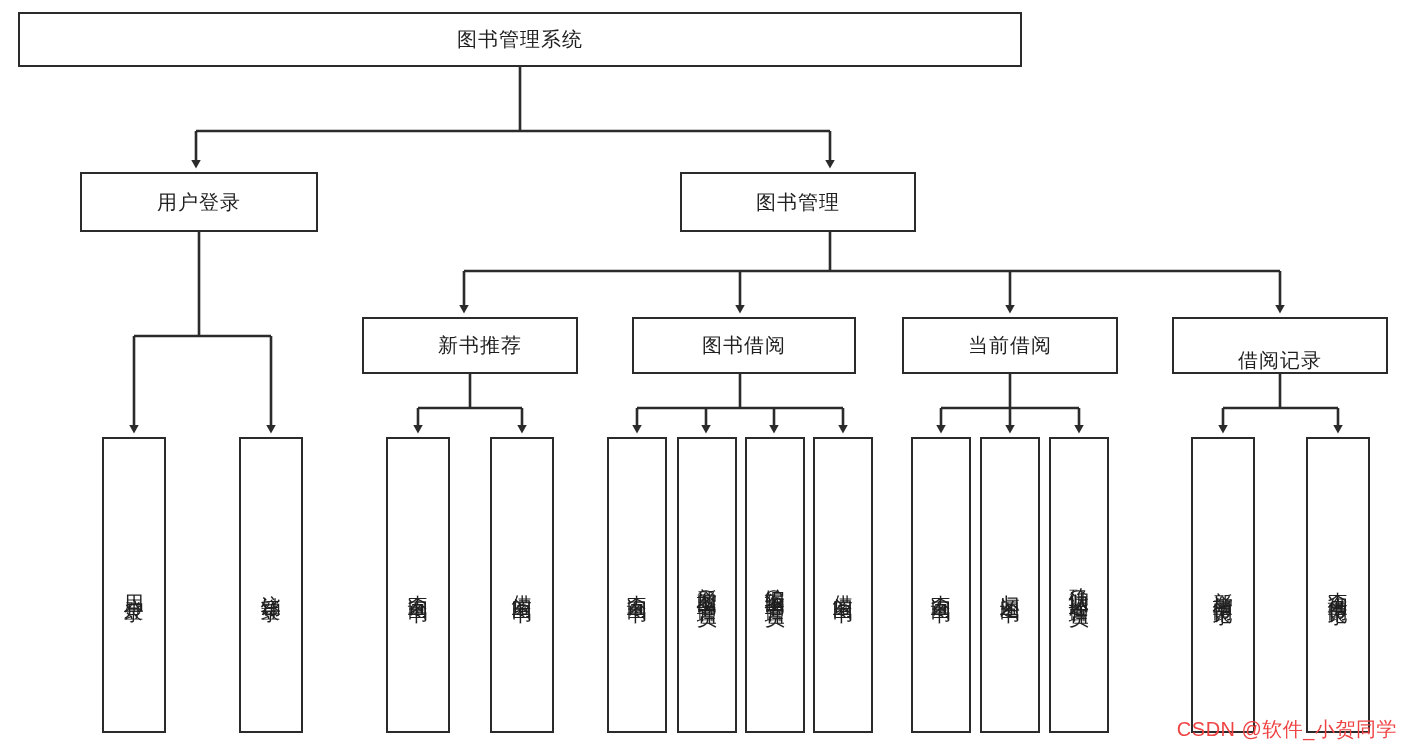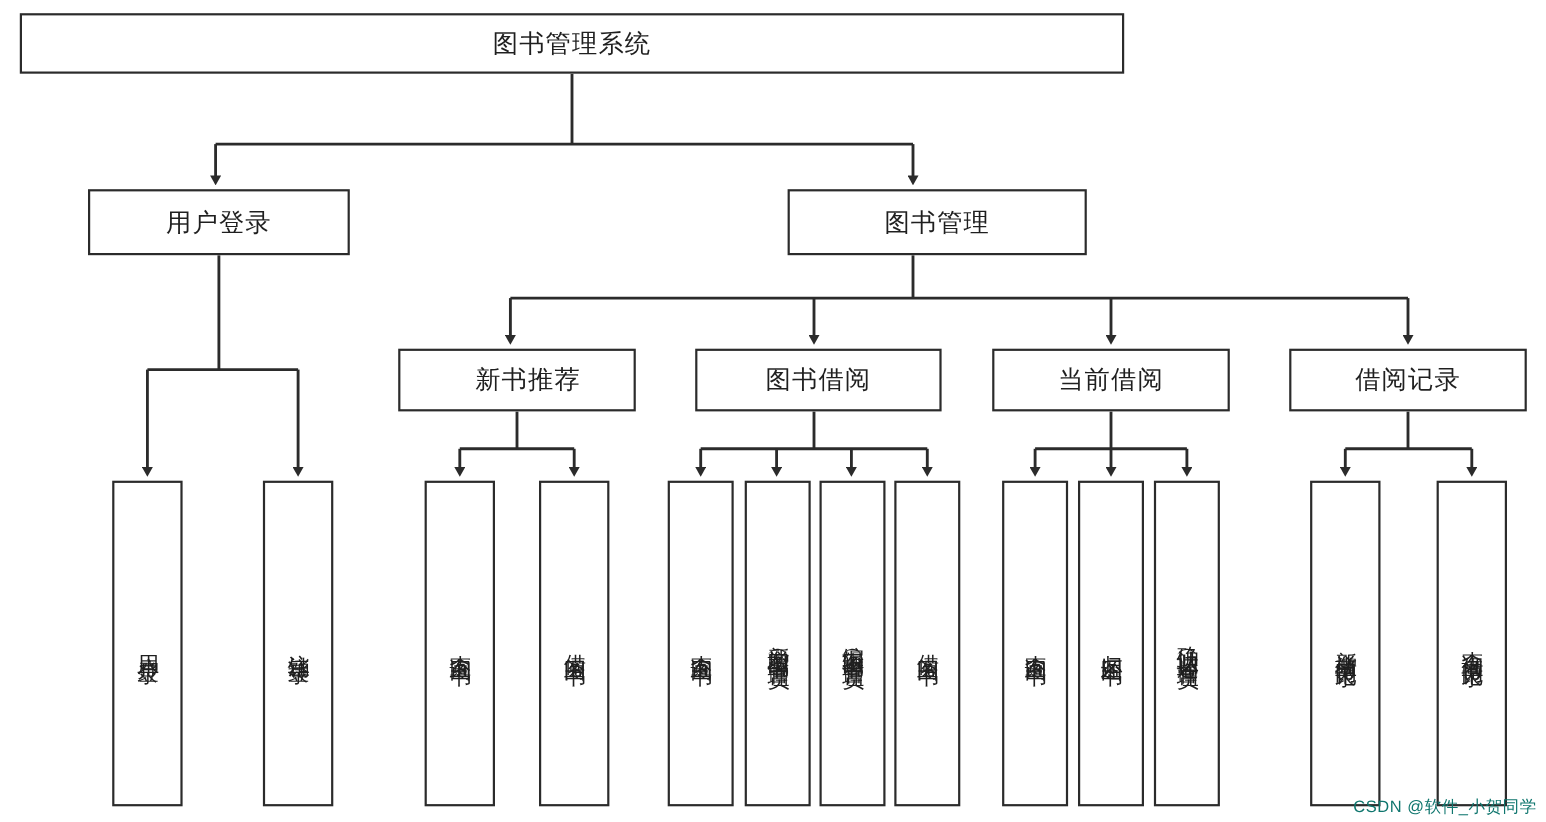--- a/index.html
+++ b/index.html
@@ -26,21 +26,21 @@
     position:absolute;
     box-sizing:border-box;
     background:#ffffff;
     border:2.4px solid #2b2b2b;
     display:flex;
     align-items:center;
     justify-content:center;
     z-index:2;
   }
   .node .node-label{
-    font-size:23px;
+    font-size:20px;
     line-height:1.15;
     letter-spacing:1px;
     color:#1f1f1f;
     white-space:nowrap;
   }
   .node.leaf{
     align-items:center;
     justify-content:center;
   }
   .node.leaf .node-label{
@@ -53,22 +53,22 @@
     max-height:280px;
     text-align:center;
   }
   .node.leaf.tall .node-label{
     max-height:286px;
   }
   #watermark{
     position:absolute;
     right:8px;
     bottom:4px;
-    font-size:15px;
-    color:#0f766e;
+    font-size:20px;
+    color:#ef4444;
     letter-spacing:0.5px;
     z-index:3;
     white-space:nowrap;
     user-select:none;
   }
 </style>
 </head>
 <body>
 
 <div id="diagram-root">
@@ -124,37 +124,37 @@
   </svg>
 
   <div class="node" style="left:18px; top:12px; width:1004px; height:55px;">
     <span class="node-label">图书管理系统</span>
   </div>
 
   <div class="node" style="left:80px; top:172px; width:238px; height:60px;">
     <span class="node-label">用户登录</span>
   </div>
 
-  <div class="node" style="left:716px; top:172px; width:272px; height:60px;align-items:center;">
+  <div class="node" style="left:680px; top:172px; width:236px; height:60px;align-items:center;">
     <span class="node-label">图书管理</span>
   </div>
 
   <div class="node" style="left:362px; top:317px; width:216px; height:57px;padding-left:20px;">
     <span class="node-label">新书推荐</span>
   </div>
 
   <div class="node" style="left:632px; top:317px; width:224px; height:57px;">
     <span class="node-label">图书借阅</span>
   </div>
 
   <div class="node" style="left:902px; top:317px; width:216px; height:57px;justify-content:center;">
     <span class="node-label">当前借阅</span>
   </div>
 
-  <div class="node" style="left:1172px; top:317px; width:216px; height:57px;">
+  <div class="node" style="left:1172px; top:317px; width:216px; height:57px;align-items:flex-end;">
     <span class="node-label">借阅记录</span>
   </div>
 
   <div class="node leaf" style="left:102px; top:437px; width:64px; height:296px;">
     <span class="node-label">用户登录</span>
   </div>
 
   <div class="node leaf" style="left:239px; top:437px; width:64px; height:296px;">
     <span class="node-label">注销登录</span>
   </div>

